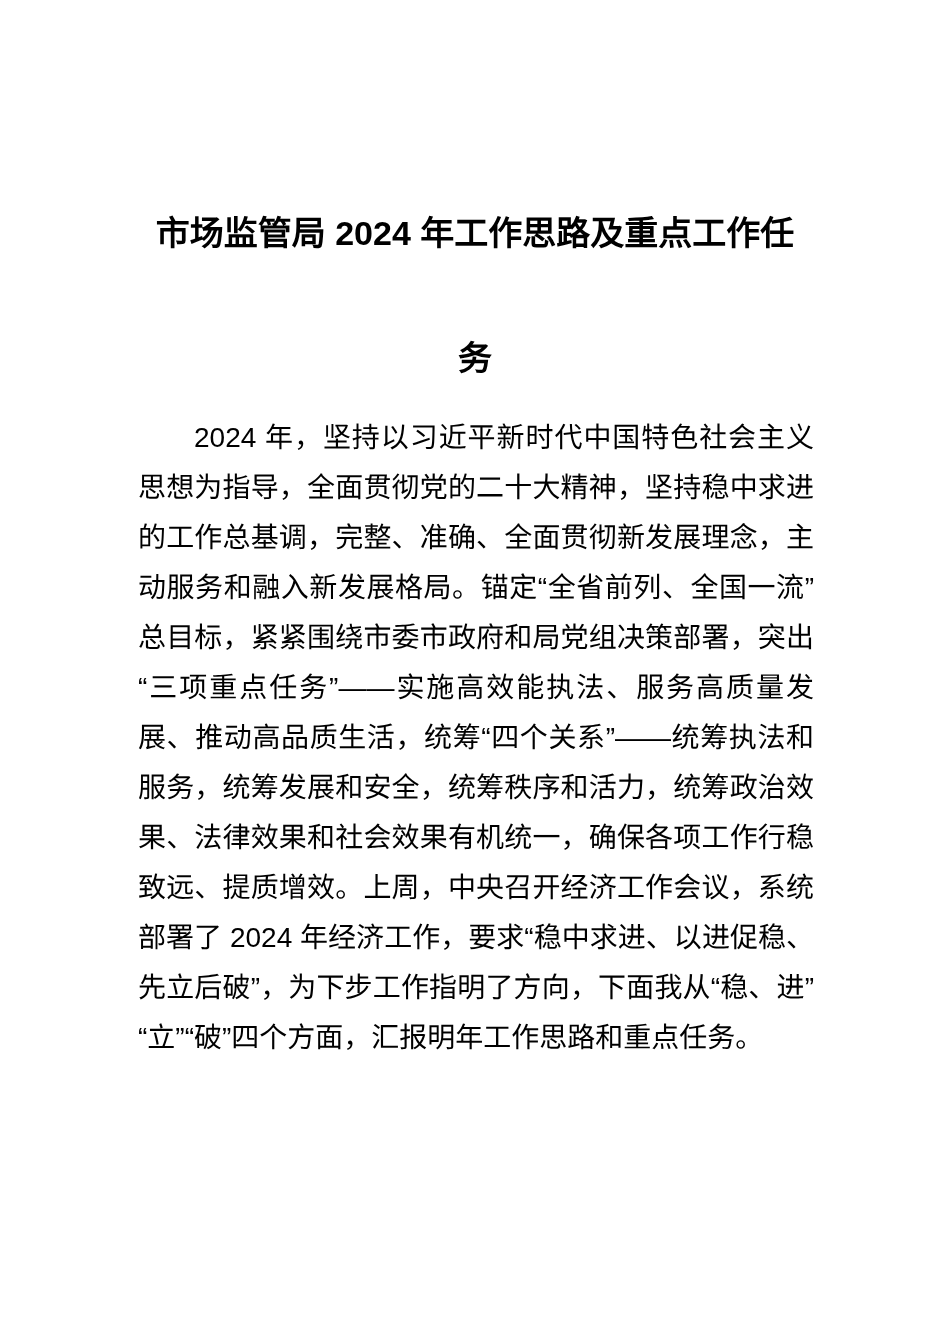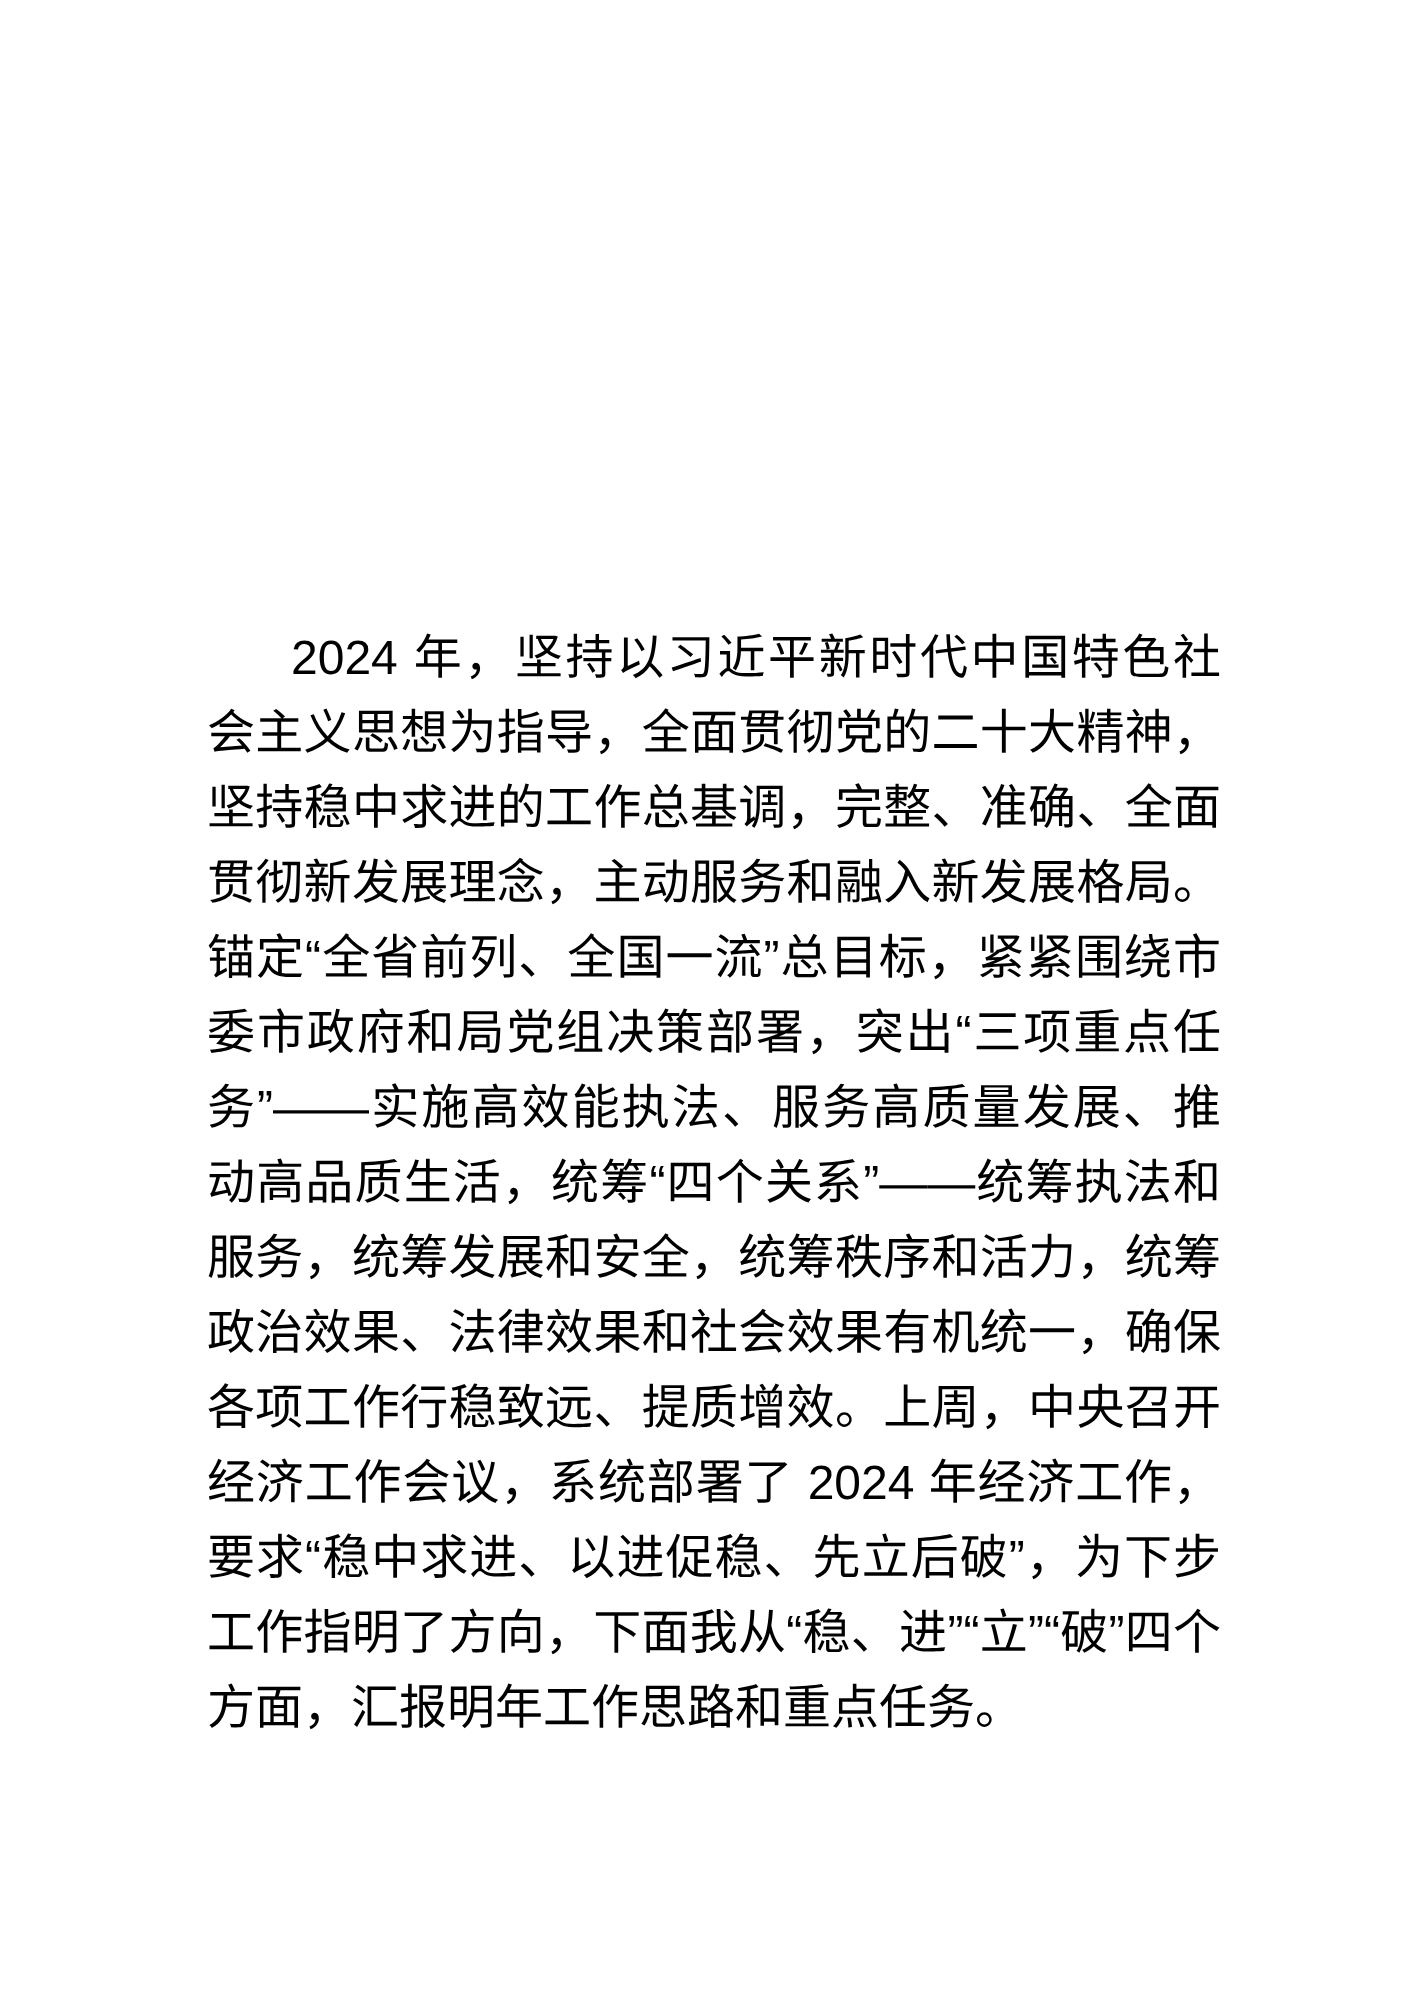--- a/index.html
+++ b/index.html
@@ -43,38 +43,42 @@
   
   .body-col {
     position: absolute;
     left: 138px;
     top: 413px;
     width: 676px;
   }
 
   .para {
     margin: 0;
-    font-size: 32px;
+    font-size: 28px;
     line-height: 50px;
     text-align: justify;
     text-justify: inter-character;
     text-indent: 56px;
     word-break: break-all;
     color: #000000;
     font-weight: 400;
   }
 
   
   .para.clipped {
     margin-top: 0;
   }
 </style>
 </head>
 <body>
 
 <div class="page">
 
+  <h1 class="doc-title">
+    <span>市场监管局 2024 年工作思路及重点工作任</span><br>
+    <span>务</span>
+  </h1>
 
   <div class="body-col">
     <p class="para">2024 年，坚持以习近平新时代中国特色社会主义思想为指导，全面贯彻党的二十大精神，坚持稳中求进的工作总基调，完整、准确、全面贯彻新发展理念，主动服务和融入新发展格局。锚定“全省前列、全国一流”总目标，紧紧围绕市委市政府和局党组决策部署，突出“三项重点任务”——实施高效能执法、服务高质量发展、推动高品质生活，统筹“四个关系”——统筹执法和服务，统筹发展和安全，统筹秩序和活力，统筹政治效果、法律效果和社会效果有机统一，确保各项工作行稳致远、提质增效。上周，中央召开经济工作会议，系统部署了 2024 年经济工作，要求“稳中求进、以进促稳、先立后破”，为下步工作指明了方向，下面我从“稳、进”“立”“破”四个方面，汇报明年工作思路和重点任务。</p>
   </div>
 
 </div>
 
 </body></html>

